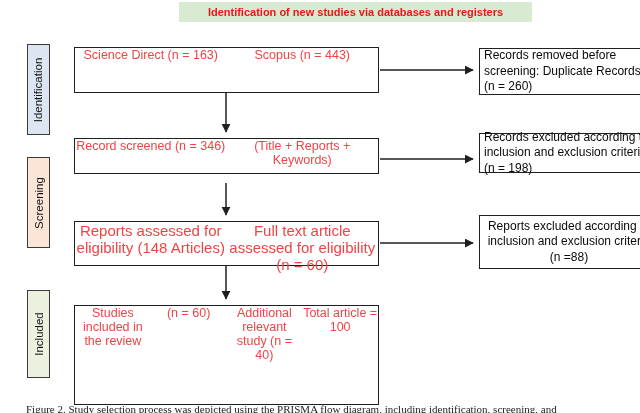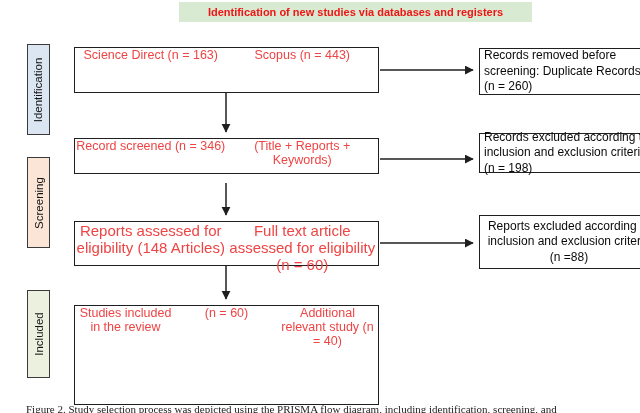--- a/index.html
+++ b/index.html
@@ -70,20 +70,21 @@
 
   <div class="mbox small" style="top:221px;height:45px">
     <div class="mline">Reports assessed for eligibility (148 Articles)</div>
     <div class="mline">Full text article assessed for eligibility (n = 60)</div>
   </div>
 
   <div class="mbox" style="top:305px;height:100px">
     <div class="mline">Studies included in the review</div>
     <div class="mline">(n = 60)</div>
     <div class="mline">Additional relevant study (n = 40)</div>
+    <div class="mline">Total article = 100</div>
   </div>
 
   <div class="sbox" style="top:48px;height:47px">Records removed before screening: Duplicate Records (n = 260)</div>
 
   <div class="sbox" style="top:133px;height:40px">Records excluded according to inclusion and exclusion criteria (n = 198)</div>
 
   <div class="sbox centered" style="top:215px;height:54px">Reports excluded according to inclusion and exclusion criteria (n =88)</div>
 
   <svg class="arrows" viewBox="0 0 640 413" xmlns="http://www.w3.org/2000/svg">
     <defs>

